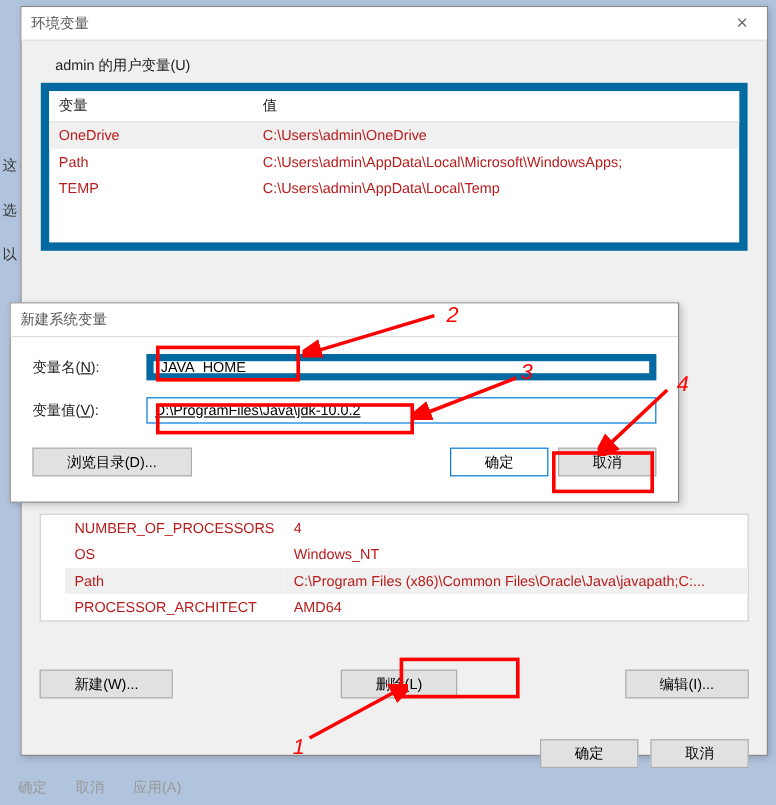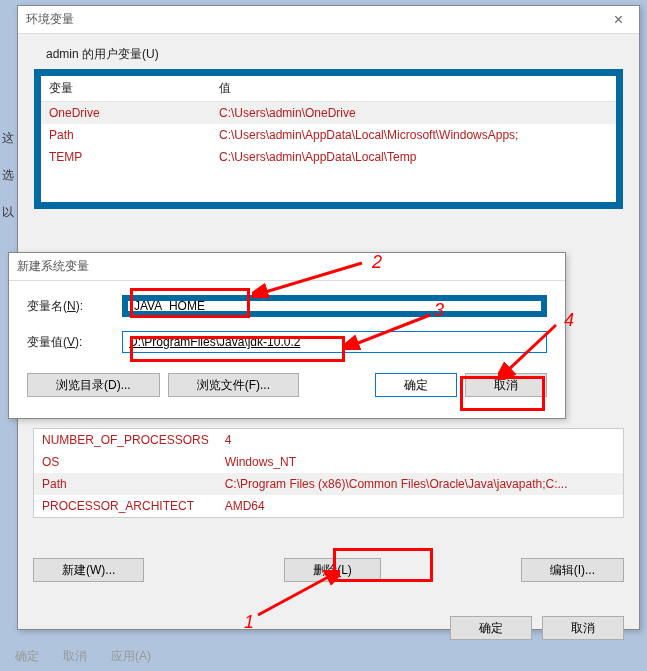--- a/index.html
+++ b/index.html
@@ -25,21 +25,21 @@
 
 .form-row { display: flex; align-items: center; margin: 14px 18px 0 18px; }
 .form-row label { width: 95px; color: #222; }
 .form-row label u { text-decoration: underline; }
 .form-row input { flex: 1; height: 22px; padding: 2px 6px; font-size: 12px; border: 6px solid #0369a1; }
 
 .btn-row { display: flex; gap: 8px; margin: 20px 18px 0 18px; }
 .btn-row .spacer { flex: 1; }
 .btn.primary { border: 1px solid #0078d7; background: #fff; color: #000; }
 
-.sys-table-wrap { position: absolute; left: 33px; top: 428px; width: 591px; border: 1px solid #ccc; background: #fff; }
+.sys-table-wrap { position: absolute; left: 33px; top: 428px; width: 591px; border: 1px solid #ccc; background: #fff; padding-left: 20px; }
 .sys-btn-row { position: absolute; left: 33px; top: 558px; width: 591px; display: flex; gap: 10px; justify-content: space-between; }
 .final-btn-row { position: absolute; left: 33px; top: 616px; width: 591px; display: flex; gap: 10px; justify-content: flex-end; }
 
 .sideleft { position: absolute; left: 0; top: 130px; width: 15px; font-size: 12px; color: #333; }
 .sideleft div { margin-bottom: 20px; padding-left: 2px; }
 .bottombar { position: absolute; left: 3px; top: 648px; width: 240px; height: 20px; display: flex; gap: 24px; padding-left: 12px; color: #999; font-size: 12px; }
 
 
 .redbox { position: absolute; border: 3px solid #ff0000; pointer-events: none; }
 .rb1 { left: 130px; top: 288px; width: 120px; height: 30px; }
@@ -140,21 +140,20 @@
   <div class="form-row">
     <label>变量名(<u>N</u>):</label>
     <input type="text" value="JAVA_HOME" style="">
   </div>
   <div class="form-row">
     <label>变量值(<u>V</u>):</label>
     <input type="text" style="border: 1px solid rgb(0, 120, 215); text-decoration: underline;" value="D:\ProgramFiles\Java\jdk-10.0.2">
   </div>
   <div class="btn-row">
     <button class="btn">浏览目录(D)...</button>
-    <button class="btn">浏览文件(F)...</button>
     <div class="spacer"></div>
     <button class="btn primary">确定</button>
     <button class="btn">取消</button>
   </div>
 </div>
 
 <div class="bottombar">
   <span>确定</span>
   <span>取消</span>
   <span>应用(A)</span>

